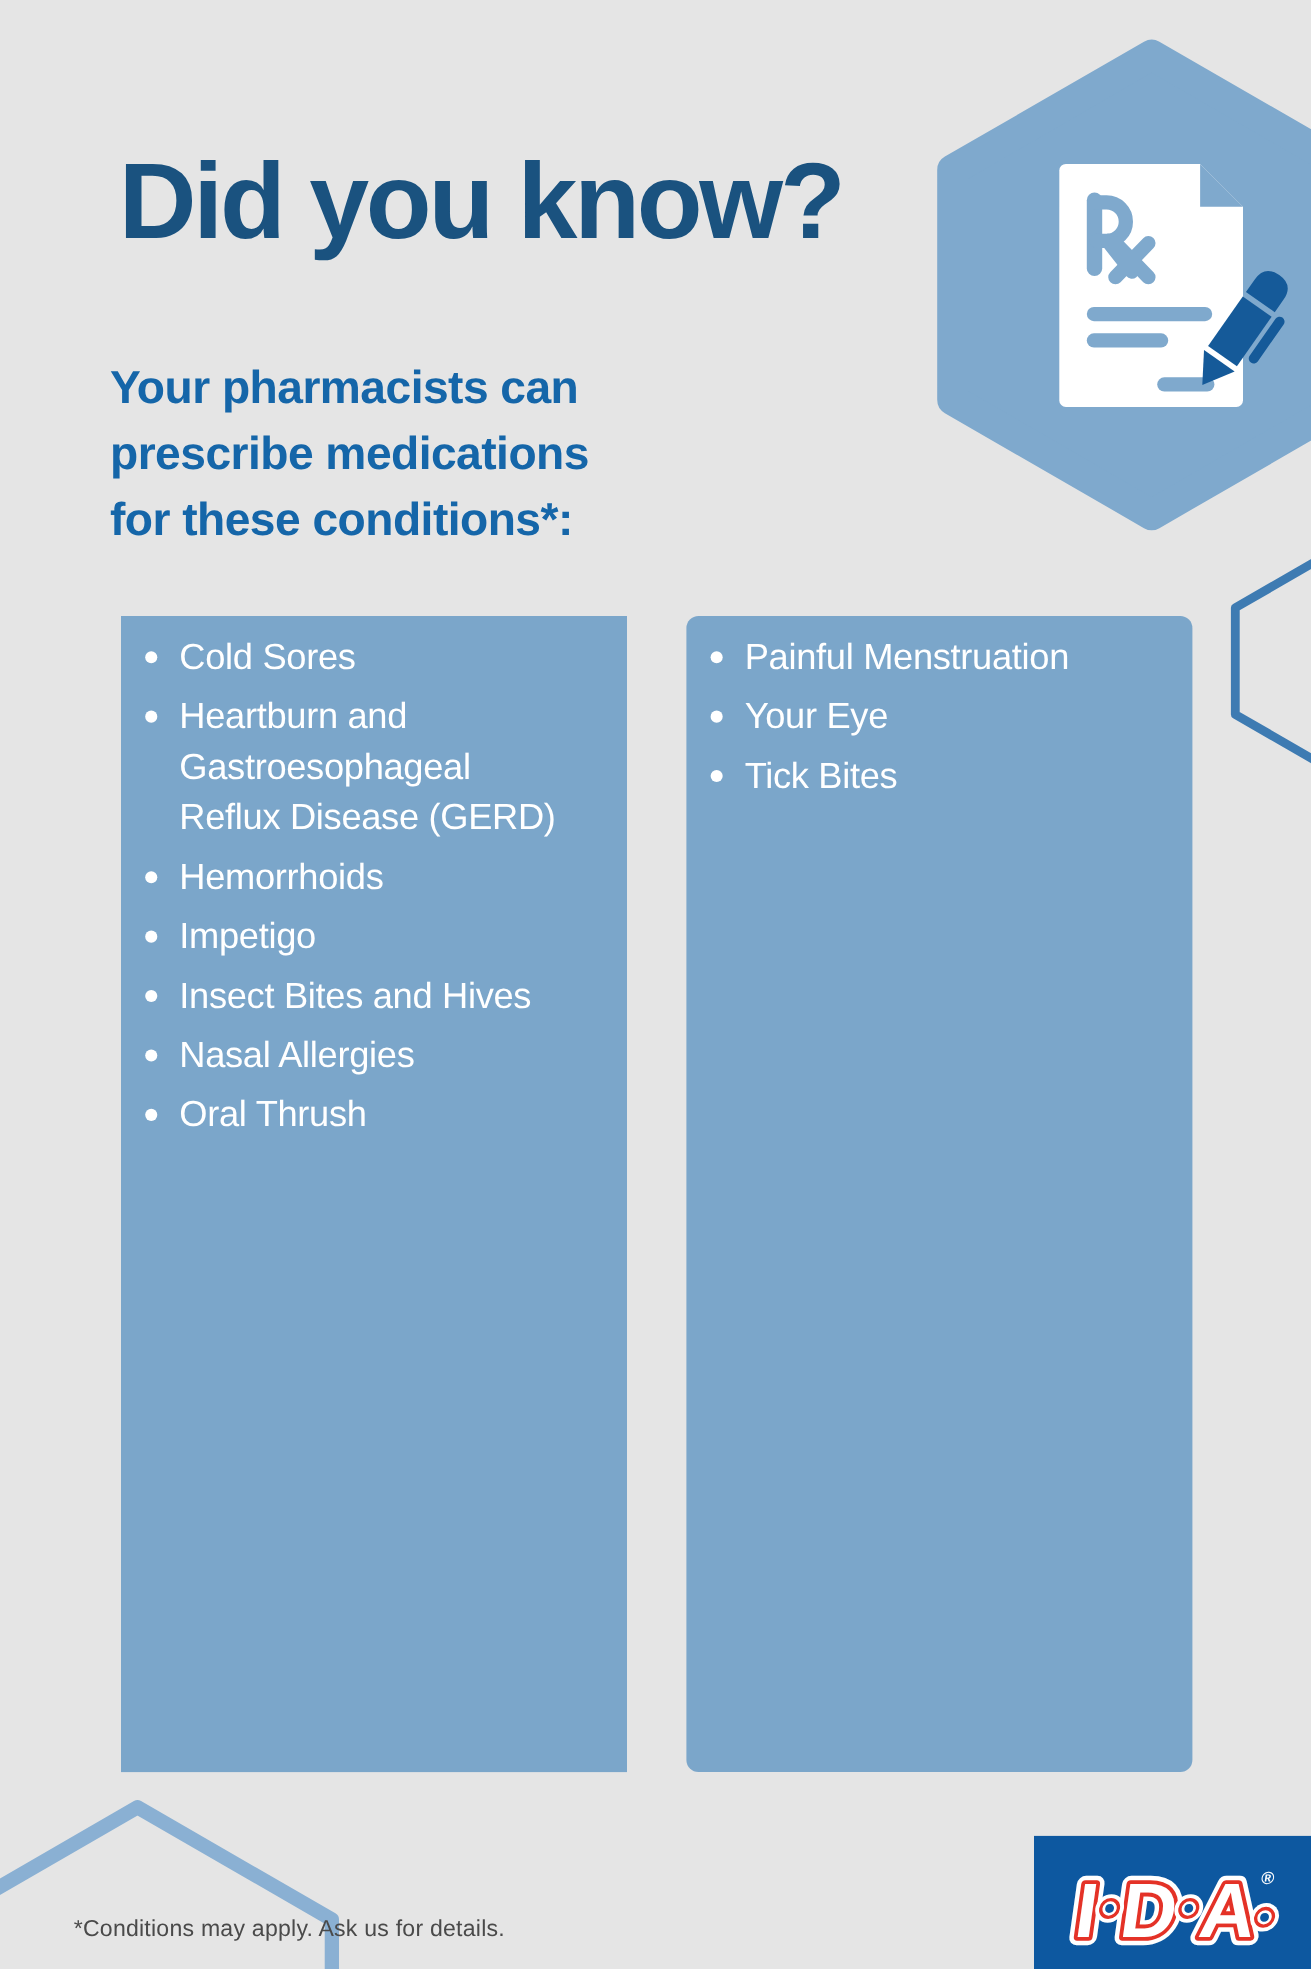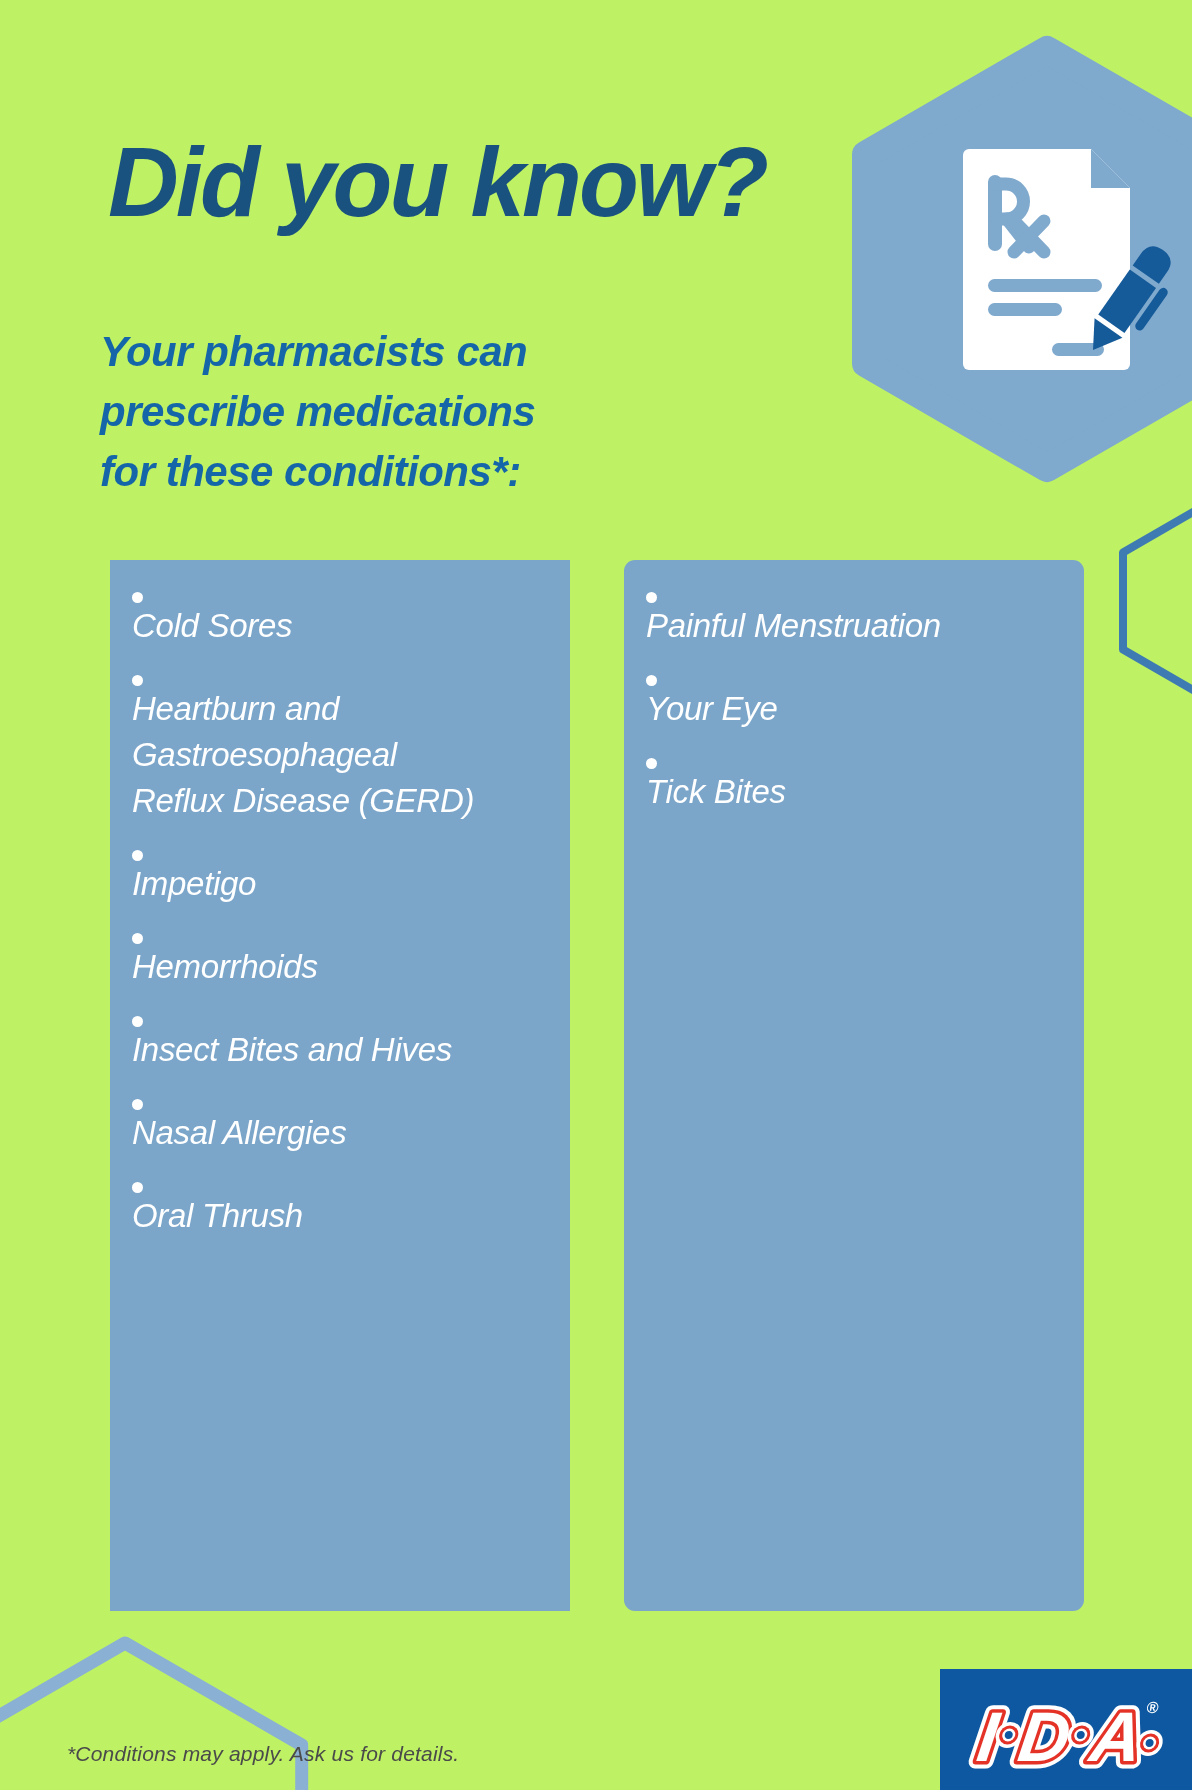--- a/index.html
+++ b/index.html
@@ -1,20 +1,19 @@
 <!DOCTYPE html>
 <html><head>
 <meta charset="utf-8">
 <style>
   html,body { margin:0; padding:0; }
   .page {
     position:relative; width:1192px; height:1790px;
-    background:#bef264; overflow:hidden;
+    background:#e5e5e5; overflow:hidden;
     font-family:"Liberation Sans", sans-serif;
-    font-style:italic;
   }
   .decor { position:absolute; left:0; top:0; z-index:1; pointer-events:none; }
   .title {
     position:absolute; left:108px; top:133px; z-index:2;
     font-size:98px; font-weight:bold; letter-spacing:-3px;
     line-height:1; color:#1a527f; margin:0;
   }
   .subtitle {
     position:absolute; left:100px; top:322px; z-index:2;
     font-size:42px; font-weight:bold; letter-spacing:-0.5px;
@@ -24,21 +23,21 @@
   .panel {
     position:absolute; top:560px; height:1051px; width:460px;
     background:#7ba6ca; z-index:2;
   }
   .panel-left  { left:110px; }
   .panel-right { left:624px;border-radius:11px; }
   ul.cond { list-style:none; margin:0; padding:14px 14px 0 22px; }
   li.cond-item {
     display:flex; align-items:flex-start;
     margin:0 0 8px 0; color:#ffffff;
-    font-size:33px; line-height:46px; letter-spacing:-0.3px;flex-direction:column;
+    font-size:33px; line-height:46px; letter-spacing:-0.3px;
   }
   .dot {
     flex:0 0 11px; width:11px; height:11px; border-radius:50%;
     background:#ffffff; margin:18px 20px 0 0;
   }
   .txt { white-space:pre-line; }
   .footnote {
     position:absolute; left:67px; top:1742px; z-index:3;
     font-size:21px; color:#4a4a4a; letter-spacing:0.2px;
   }
@@ -98,25 +97,25 @@
         <span class="txt">Cold Sores</span>
         </li>
       <li class="cond-item">
         <span class="dot"></span>
         <span class="txt">Heartburn and
 Gastroesophageal
 Reflux Disease (GERD)</span>
         </li>
       <li class="cond-item">
         <span class="dot"></span>
-        <span class="txt">Impetigo</span>
+        <span class="txt">Hemorrhoids</span>
         </li>
       <li class="cond-item">
         <span class="dot"></span>
-        <span class="txt">Hemorrhoids</span>
+        <span class="txt">Impetigo</span>
         </li>
       <li class="cond-item">
         <span class="dot"></span>
         <span class="txt">Insect Bites and Hives</span>
         </li>
       <li class="cond-item">
         <span class="dot"></span>
         <span class="txt">Nasal Allergies</span>
         </li>
       <li class="cond-item">

